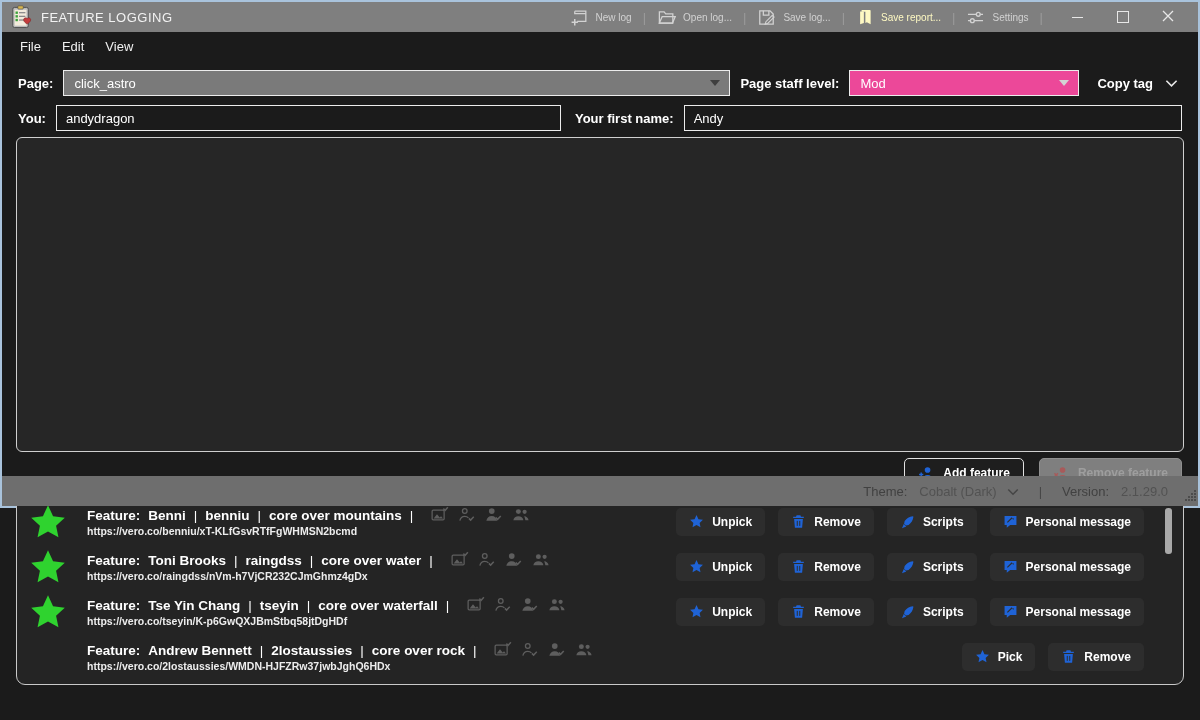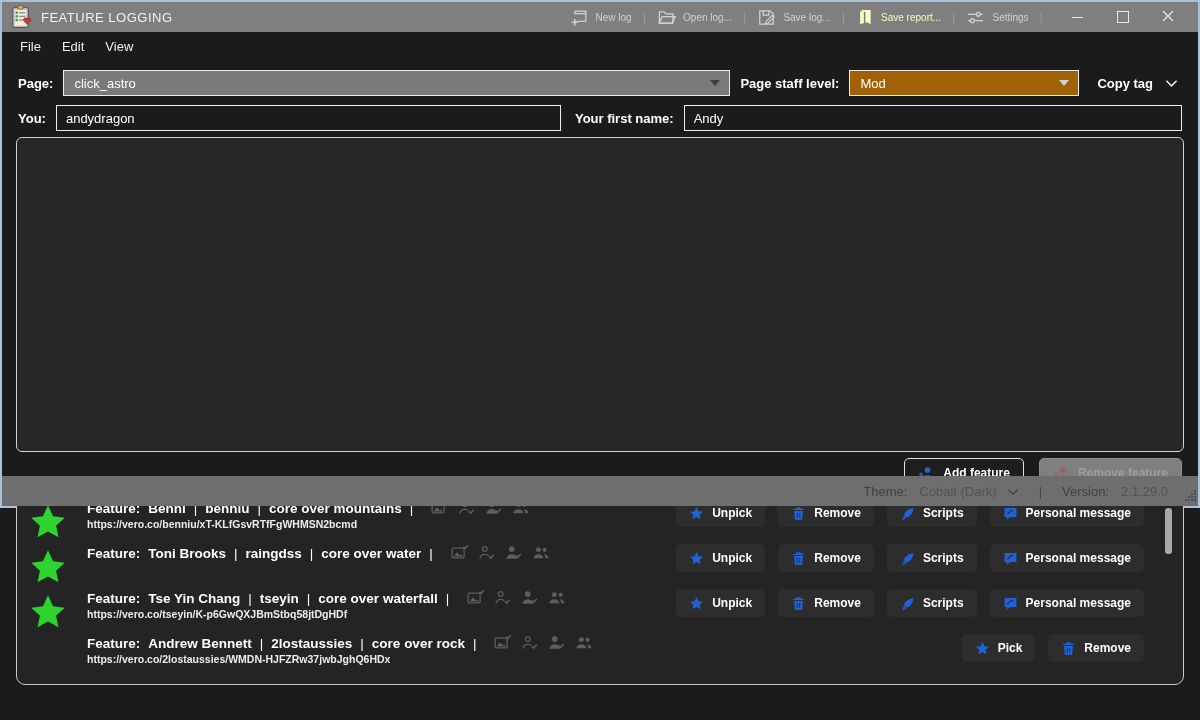--- a/index.html
+++ b/index.html
@@ -26,21 +26,21 @@
   .menubar{height:28px;display:flex;align-items:center;padding:0 8px;gap:1px;}
   .menu-item{color:#f0f0f0;font-size:13px;padding:3px 10px;cursor:default;}
 
   
   .form-row{display:flex;align-items:center;padding:0 16px;gap:10px;}
   .row-page{margin-top:10px;}
   .row-you{margin-top:9px;}
   .lbl{color:#fff;font-weight:700;font-size:13px;white-space:nowrap;}
   .select{height:26px;box-sizing:border-box;border:1px solid #ececec;display:flex;align-items:center;padding:0 26px 0 10px;font-size:13px;color:#fff;position:relative;cursor:pointer;}
   .select.gray{background:#7a7a7a;}
-  .select.dark{background:#a16207;}
+  .select.dark{background:#ec4899;}
   .sel-arrow{position:absolute;right:9px;width:0;height:0;border-left:5px solid transparent;border-right:5px solid transparent;border-top:6px solid #3f3f3f;}
   .select.dark .sel-arrow{border-top-color:#d3d3d3;}
   .page-select{flex:1;}
   .staff-select{width:230px;}
   .copytag{display:flex;align-items:center;gap:12px;color:#fff;font-weight:700;font-size:13px;margin-left:8px;margin-right:4px;cursor:pointer;}
   .txt{height:26px;box-sizing:border-box;background:#1b1b1b;border:1px solid #ececec;color:#fff;font-size:13px;font-family:inherit;padding:0 9px;}
   .you-input{width:505px;}
   .fname-lbl{margin-left:4px;}
   .fname-input{flex:1;}
 
@@ -49,21 +49,21 @@
 
   
   .action-row{display:flex;justify-content:flex-end;gap:15px;margin:6px 16px 0;}
   .action-btn{height:30px;display:flex;align-items:center;gap:8px;padding:0 13px;background:#1e1e1e;border:1px solid #e2e2e2;border-radius:5px;color:#fff;font-weight:700;font-size:12px;font-family:inherit;cursor:pointer;}
   .action-btn .ic{color:var(--accent-blue,#1f63d6);display:flex;}
   .action-btn.disabled{background:#7f7f7f;border-color:#8f8f8f;color:#9e9e9e;cursor:default;}
   .action-btn.disabled .ic{color:#a85a5a;}
 
   
   .feature-list{position:relative;margin:5px 14px 0;height:192px;border:1px solid #c9c9c9;border-radius:9px;background:#242424;overflow:hidden;padding:5px 0;box-sizing:border-box;}
-  .feature-row{display:flex;height:45px;padding:0 12px;}
+  .feature-row{display:flex;align-items:center;height:45px;padding:0 12px;}
   .star-cell{width:58px;display:flex;align-items:center;}
   .pick-star{color:var(--picked-green,#2fd32f);display:flex;}
   .feature-info{flex:1;min-width:0;}
   .feature-line{display:flex;align-items:center;color:#fff;font-size:13.5px;font-weight:600;white-space:nowrap;}
   .feature-line .flabel{margin-right:8px;}
   .pipe{margin:0 8px;font-weight:400;color:#fff;}
   .status-icons{display:flex;align-items:center;gap:9px;margin-left:10px;color:#5e5e5e;}
   .status-icons svg{display:block;}
   .feature-url{font-size:10.5px;color:#ededed;font-weight:600;margin-top:1px;white-space:nowrap;}
   .feature-actions{display:flex;gap:13px;margin-right:27px;}
@@ -370,20 +370,21 @@
           <span>
                 <svg viewBox="0 0 24 24" width="18" height="18">
                   <circle cx="8.5" cy="7.5" r="3.3" fill="currentColor"></circle>
                   <path fill="currentColor" d="M1.8 19c.6-3.4 3.1-5.4 6.7-5.4s6.1 2 6.7 5.4z"></path>
                   <circle cx="16.8" cy="7.8" r="2.8" fill="currentColor"></circle>
                   <path fill="currentColor" d="M16.2 13.7c3.2.2 5.3 2.1 5.9 5.3h-4.3c-.3-2.2-1-3.9-1.6-5.3z"></path>
                 </svg>
               </span>
         </span>
       </span>
+      <div class="feature-url">https://vero.co/raingdss/nVm-h7VjCR232CJmGhmz4gDx</div>
     </span>
     <span class="feature-actions">
           <button class="row-btn">
             <span class="btn-ic">
               <svg viewBox="0 0 24 24" width="15" height="15">
                 <path fill="currentColor" d="M12 1.6l3.1 6.8 7.2.9-5.3 4.9 1.4 7.1L12 17.7l-6.4 3.6 1.4-7.1-5.3-4.9 7.2-.9z"></path>
               </svg>
             </span>
             <span>Unpick</span>
           </button>

